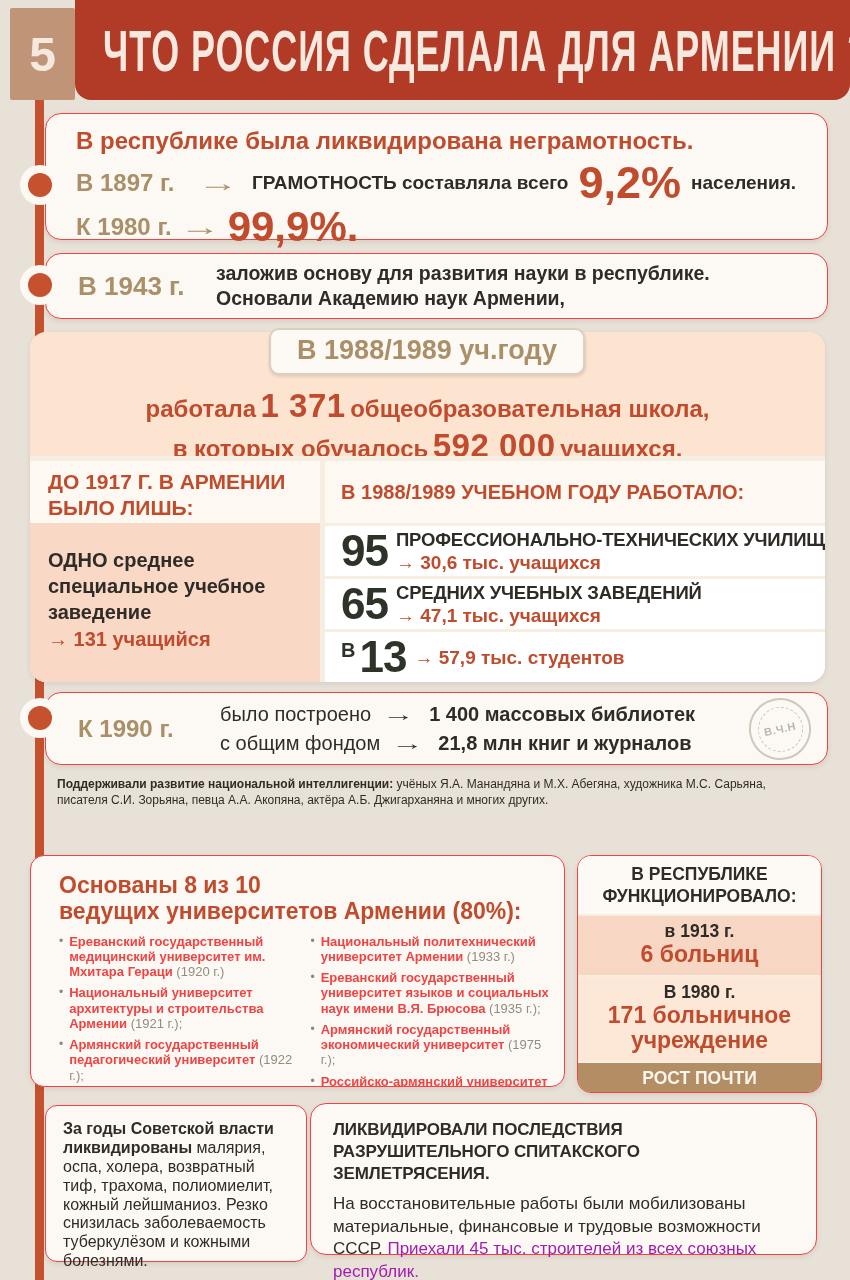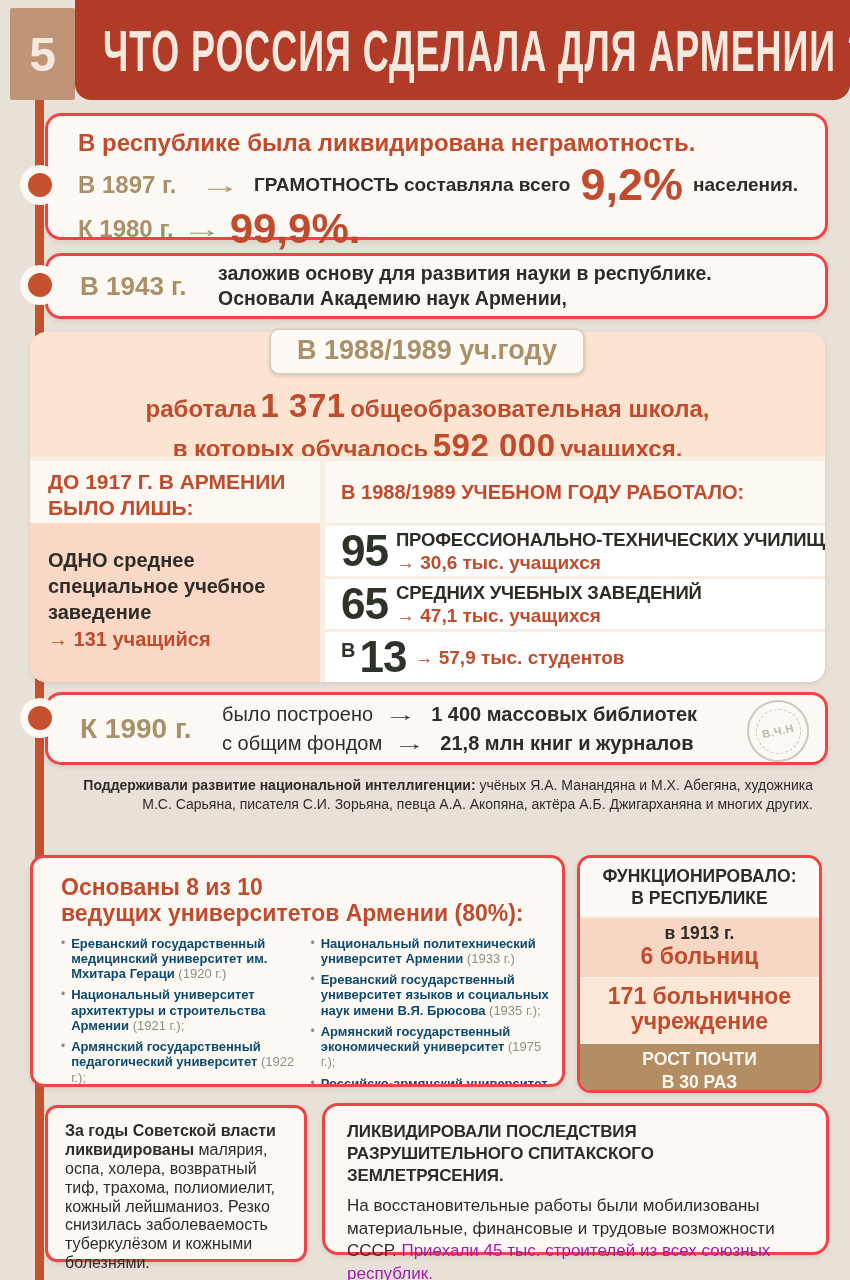--- a/index.html
+++ b/index.html
@@ -23,21 +23,21 @@
     background:#c09476; z-index:2; border-radius:2px;
     display:flex; align-items:center; justify-content:center;
     font-size:48px; font-weight:700; color:#f5e9df;
   }
   
   #timeline { position:absolute; left:35px; top:100px; width:9px; height:1180px; background:#c5512f; z-index:0; }
   .notch { position:absolute; left:20px; width:40px; height:40px; border-radius:50%; background:#fcf9f4; z-index:3; }
   .notch .dot { width:24px; height:24px; border-radius:50%; background:#c5512f; margin:8px; }
   
   .card {
-    position:absolute; background:#fcf9f4; border:3px solid #ef4444; border-radius:16px;
+    position:absolute; background:#fcf9f4; border:1px solid #ef4444; border-radius:16px;
     box-shadow:0 2px 5px rgba(90,70,50,.12); z-index:1;
   }
   
   #card-literacy { left:45px; top:113px; width:783px; height:127px; padding:10px 16px 6px 30px; }
   .lit-title { font-size:24px; font-weight:700; color:#c04b2d; margin:3px 0 5px; white-space:nowrap; }
   .lit-row { display:flex; align-items:baseline; white-space:nowrap; }
   .year-tan { font-size:24px; font-weight:700; color:#aa9068; }
   .arrow { display:inline-block; transform:scaleX(1.7); transform-origin:center; font-weight:700; }
   .arrow.tan { color:#aa9068; font-size:24px; margin:0 22px 0 16px; }
   .arrow.dark { color:#2f2c27; font-size:19px; margin:0 16px 0 12px; }
@@ -70,62 +70,62 @@
   #edu-after { flex:1; display:flex; flex-direction:column; gap:3px; }
   #edu-after .col-head { font-size:20px; display:flex; align-items:center; padding:0 10px 0 16px; white-space:nowrap; }
   .edu-row { background:#ffffff; flex:1; display:flex; align-items:center; padding-left:16px; }
   .edu-num { font-size:44px; font-weight:700; color:#2e332a; line-height:0.9; margin-right:8px; letter-spacing:-1px; }
   .edu-prefix { font-size:20px; font-weight:700; color:#2e332a; align-self:flex-start; margin:7px 4px 0 0; }
   .edu-l1 { font-size:18.5px; font-weight:700; color:#2f2c27; white-space:nowrap; letter-spacing:-0.2px; }
   .edu-l1 .plain { font-weight:400; }
   .edu-l2 { font-size:19px; font-weight:700; color:#c04b2d; margin-top:1px; }
   
   #card-libraries { left:45px; top:692px; width:783px; height:73px; display:flex; align-items:center; padding-left:32px; }
-  .year-tan.y1990 { font-size:28px; width:142px; }
+  .year-tan.y1990 { font-size:24px; width:142px; }
   .lib-lines { font-size:20px; color:#2f2c27; line-height:1.45; }
   .lib-lines b { font-weight:700; }
   #stamp {
     position:absolute; right:16px; top:5px; width:62px; height:62px; border:2px solid #c8c0b2; border-radius:50%;
     display:flex; align-items:center; justify-content:center; transform:rotate(-12deg); opacity:0.85;
   }
   #stamp .inner {
     width:45px; height:45px; border:1px dashed #c4bcae; border-radius:50%;
     display:flex; align-items:center; justify-content:center;
     font-size:11px; font-weight:700; color:#b3ab9d; letter-spacing:0.5px;
   }
   
-  #para-intelligentsia { position:absolute; left:57px; top:776px; width:756px; font-size:14px; color:#2f2c27; line-height:1.36; z-index:1;text-align:right; }
+  #para-intelligentsia { position:absolute; left:57px; top:776px; width:756px; font-size:12px; color:#2f2c27; line-height:1.36; z-index:1; }
   #para-intelligentsia .b { font-weight:700; }
   
   #card-universities { left:30px; top:855px; width:535px; height:232px; border-radius:14px; padding:16px 12px 6px 28px; overflow:hidden; }
   .uni-title { font-size:23px; font-weight:700; color:#c04b2d; line-height:1.15; }
   .uni-cols { display:flex; gap:10px; margin-top:9px; }
   .uni-col { width:50%; }
   .uni-item { display:flex; font-size:13px; line-height:1.17; margin-bottom:6px; }
   .uni-bullet { color:#8f897c; margin-right:6px; font-size:12px; }
-  .uni-name { font-weight:700; color:#0c4a6e; }
+  .uni-name { font-weight:700; color:#ef4444; }
   .uni-year { font-weight:400; color:#938d80; }
   
   #card-hospitals {
     left:577px; top:855px; width:245px; height:238px; border-radius:14px; overflow:hidden;
     background:#f6eee1; display:flex; flex-direction:column; gap:2px; padding:0;
   }
   .hosp-head { background:#fdfaf5; text-align:center; font-size:17.5px; font-weight:700; color:#2f2c27; line-height:1.25; padding:8px 4px 6px; }
   .hosp-row { text-align:center; padding:5px 4px 7px; }
   .hosp-row.r1913 { background:#f8d6c4; }
   .hosp-row.r1980 { background:#fde8d7; }
   .hosp-year { font-size:17.5px; font-weight:700; color:#2f2c27; }
   .hosp-val { font-size:23px; font-weight:700; color:#c04b2d; line-height:1.12; max-width:210px; margin:0 auto; }
   .hosp-foot { background:#b38d64; flex:1; display:flex; flex-direction:column; justify-content:center; text-align:center;
     font-size:17.5px; font-weight:700; color:#fdf6ee; line-height:1.3; padding:4px; }
   
   #card-diseases { left:45px; top:1105px; width:262px; height:157px; border-radius:12px; padding:14px 14px 10px 17px;
     font-size:16px; color:#2f2c27; line-height:1.18; }
   #card-diseases .b { font-weight:700; }
-  #card-earthquake { left:322px; top:1103px; width:507px; height:152px; border-radius:16px; padding:15px 22px; }
+  #card-earthquake { left:310px; top:1103px; width:507px; height:152px; border-radius:16px; padding:15px 22px; }
   .eq-title { font-size:17px; font-weight:700; color:#2f2c27; line-height:1.28; letter-spacing:-0.1px; margin-bottom:9px; max-width:470px; }
   .eq-body { font-size:17px; color:#2f2c27; line-height:1.32; }
   .eq-body .hl { color:#a21caf; font-weight:400; }
 </style>
 </head>
 <body>
 
 <div id="page">
 
   <div id="timeline"></div>
@@ -274,28 +274,29 @@
         <div class="uni-item">
             <span class="uni-bullet">•</span>
             <div><span class="uni-name">Российско-армянский университет</span> </div>
           </div>
       </div>
     </div>
   </div>
 
   <div class="card" id="card-hospitals">
     <div class="hosp-head">
+      <div>В РЕСПУБЛИКЕ</div>
       <div>ФУНКЦИОНИРОВАЛО:</div>
-      <div>В РЕСПУБЛИКЕ</div>
     </div>
     <div class="hosp-row r1913">
       <div class="hosp-year">в 1913 г.</div>
       <div class="hosp-val">6 больниц</div>
     </div>
     <div class="hosp-row r1980">
+      <div class="hosp-year">В 1980 г.</div>
       <div class="hosp-val">171 больничное учреждение</div>
     </div>
     <div class="hosp-foot">
       <div>РОСТ ПОЧТИ</div>
       <div>В 30 РАЗ</div>
     </div>
   </div>
 
   <div class="card" id="card-diseases"><span class="b">За годы Советской власти ликвидированы</span><span> малярия, оспа, холера, возвратный тиф, трахома, полиомиелит, кожный лейшманиоз. Резко снизилась заболеваемость туберкулёзом и кожными болезнями.</span></div>
 

